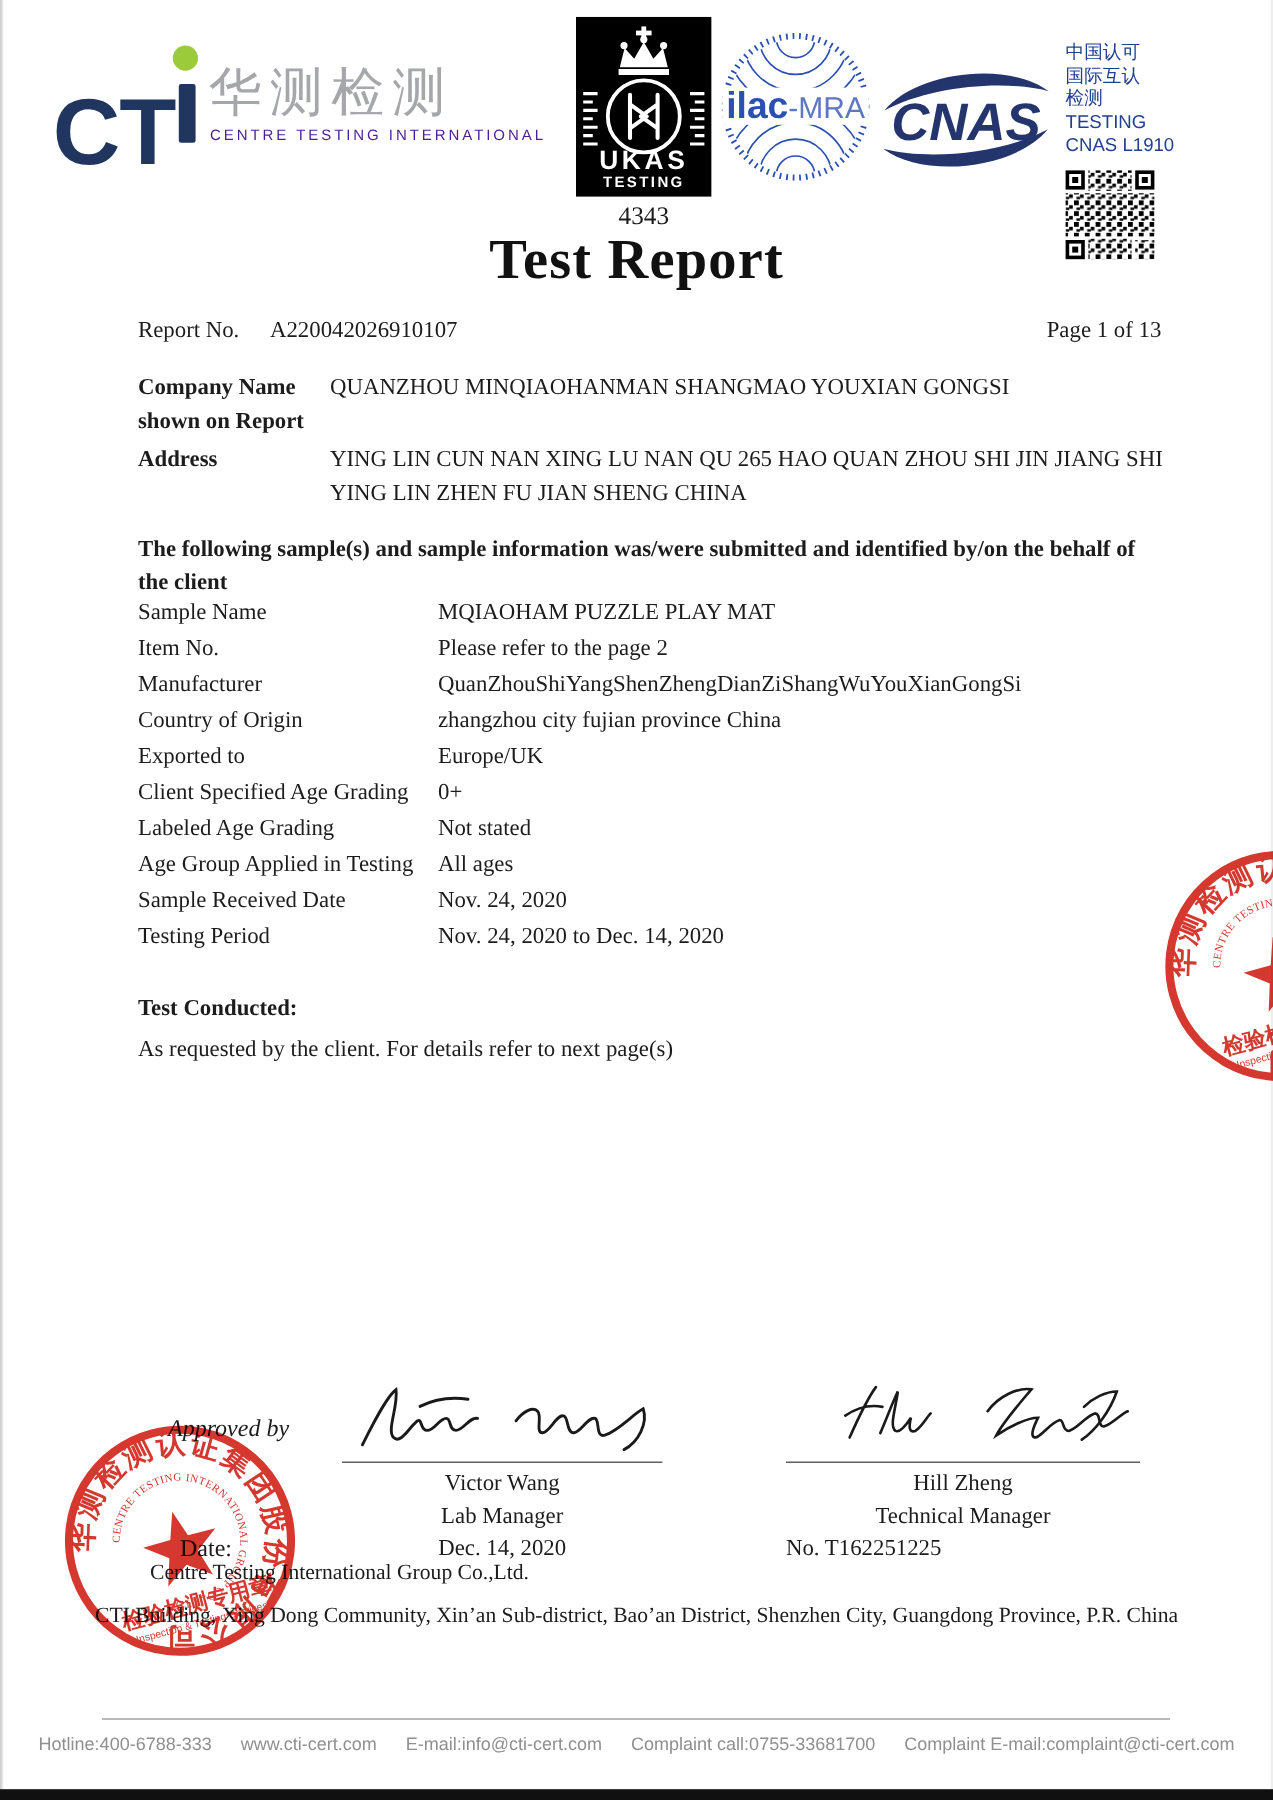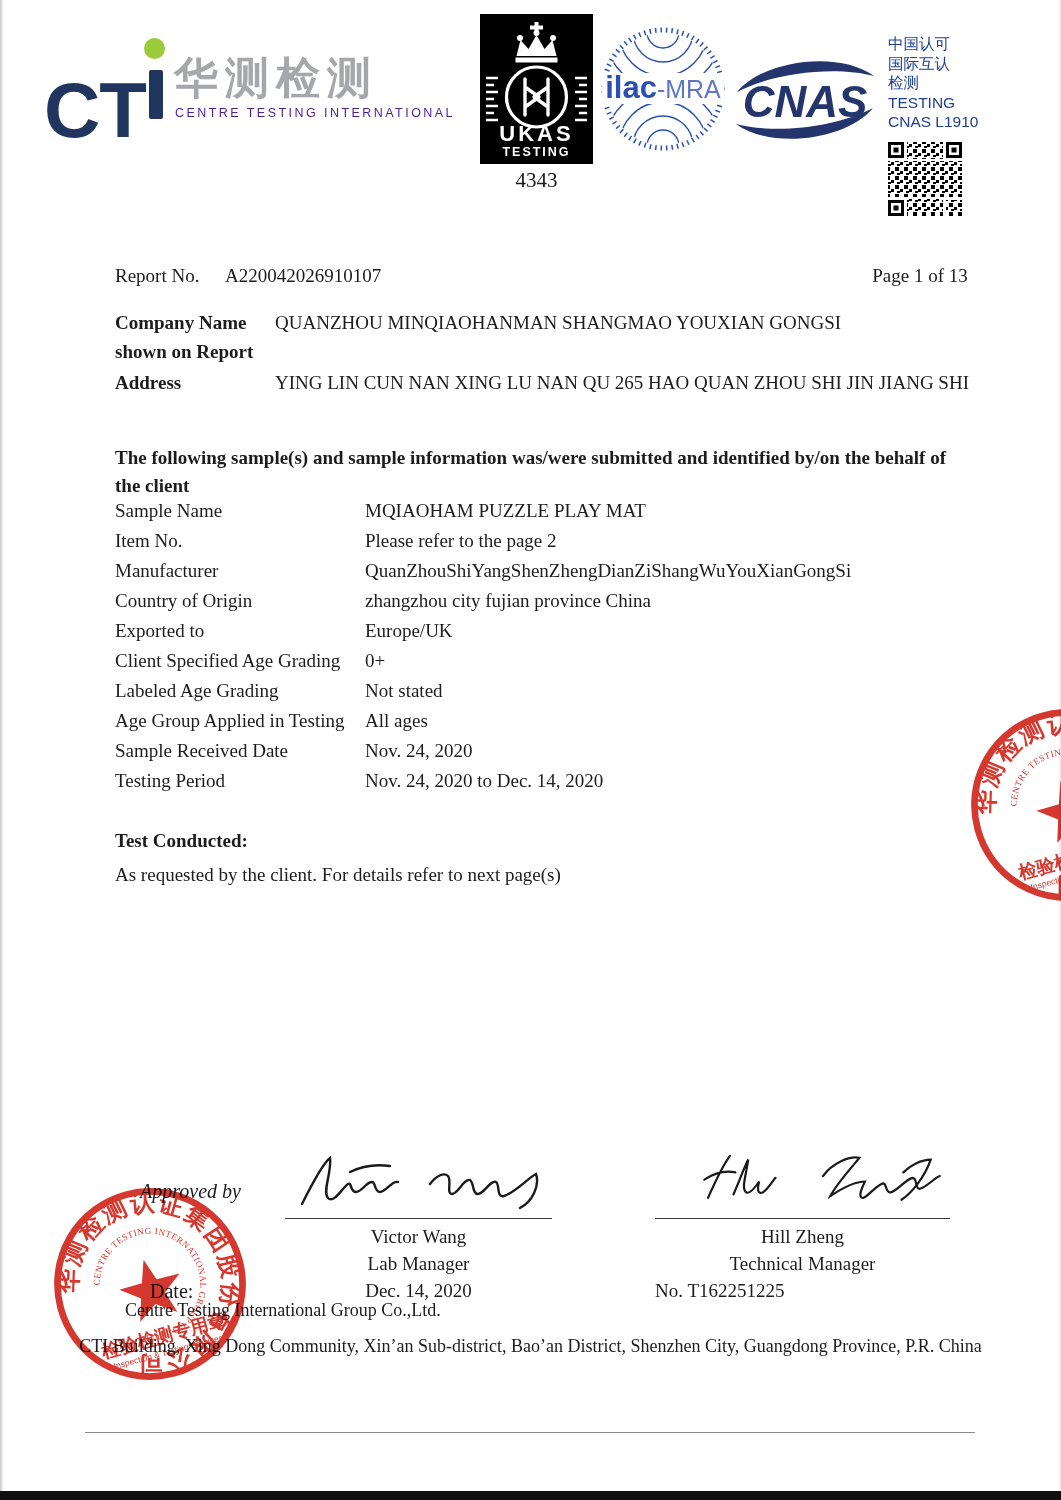--- a/index.html
+++ b/index.html
@@ -14,21 +14,21 @@
   .bottom-bar { position:absolute; left:0; bottom:0; width:100%; height:9px; background:#101010; }
 
   .abs { position:absolute; }
 
   
   .cti-letters { left:44px; top:46px; font-family:"Liberation Sans",sans-serif;
     font-weight:bold; font-size:78px; letter-spacing:-1px; color:#21365e; line-height:1;margin-top:25px; }
   .cti-stem { left:149px; top:70px; width:14px; height:49px; background:#21365e; border-radius:2px; }
   .cti-dot { left:144px; top:38px; width:21px; height:21px; border-radius:50%; background:#9bca3b; }
   .cti-cn { left:174px; top:56px; font-size:44px; color:#a5a7aa; letter-spacing:7px;
-    font-family:"Liberation Sans",sans-serif; font-weight:bold; line-height:1; }
+    font-family:"Liberation Sans",sans-serif; font-weight:normal; line-height:1; }
   .cti-sub { left:175px; top:106px; font-size:12.5px; color:#4c1d95; letter-spacing:2.45px;
     font-family:"Liberation Sans",sans-serif; }
 
   .ukas-box { left:480px; top:14px; }
   .ukas-num { left:480px; top:168px; width:113px; text-align:center; font-size:21px;
     font-family:Liberation Serif, serif; color:#1a1a1a; }
   .ilac-box { left:600px; top:26px; }
   .cnas-box { left:731px; top:56px; }
   .accr { left:888px; top:34px; font-family:"Liberation Sans",sans-serif; font-size:15.5px;
     line-height:19.5px; color:#21408f; }
@@ -170,30 +170,32 @@
         <rect x="60" y="2" width="16" height="16" fill="#000"></rect>
           <rect x="63" y="5" width="10" height="10" fill="#fff"></rect>
           <rect x="65.5" y="7.5" width="5" height="5" fill="#000"></rect>
         <rect x="2" y="60" width="16" height="16" fill="#000"></rect>
           <rect x="5" y="63" width="10" height="10" fill="#fff"></rect>
           <rect x="7.5" y="65.5" width="5" height="5" fill="#000"></rect>
       </g>
     </svg>
   </div>
 
+  <div class="abs doc-title">Test Report</div>
 
   <div class="abs t19 report-no-label">Report No.</div>
   <div class="abs t19 report-no">A220042026910107</div>
   <div class="abs t19 page-no">Page 1 of 13</div>
 
   <div class="abs t19 b lbl" style="top:312px">Company Name</div>
   <div class="abs t19 val" style="top:312px">QUANZHOU MINQIAOHANMAN SHANGMAO YOUXIAN GONGSI</div>
   <div class="abs t19 b lbl" style="top:341px">shown on Report</div>
   <div class="abs t19 b lbl" style="top:372px">Address</div>
   <div class="abs t19 val" style="top:372px">YING LIN CUN NAN XING LU NAN QU 265 HAO QUAN ZHOU SHI JIN JIANG SHI</div>
+  <div class="abs t19 val" style="top:401px">YING LIN ZHEN FU JIAN SHENG CHINA</div>
 
   <div class="abs t19 intro">The following sample(s) and sample information was/were submitted and identified by/on the behalf of the client</div>
 
   <div class="abs t19 lbl" style="top:500px">Sample Name</div>
   <div class="abs t19 fval" style="top:500px">MQIAOHAM PUZZLE PLAY MAT</div>
   <div class="abs t19 lbl" style="top:530px">Item No.</div>
   <div class="abs t19 fval" style="top:530px">Please refer to the page 2</div>
   <div class="abs t19 lbl" style="top:560px">Manufacturer</div>
   <div class="abs t19 fval" style="top:560px">QuanZhouShiYangShenZhengDianZiShangWuYouXianGongSi</div>
   <div class="abs t19 lbl" style="top:590px">Country of Origin</div>
@@ -237,20 +239,27 @@
     </svg>
   </div>
   <div class="abs sig-line" style="left:655px; top:1218px; width:295px;"></div>
   <div class="abs t19 sig-center" style="left:655px; top:1226px; width:295px;">Hill Zheng</div>
   <div class="abs t19 sig-center" style="left:655px; top:1253px; width:295px;">Technical Manager</div>
   <div class="abs t19" style="left:655px; top:1280px; width:270px; ">No. T162251225</div>
 
   <div class="abs footer-co">Centre Testing International Group Co.,Ltd.</div>
   <div class="abs footer-addr">CTI Building, Xing Dong Community, Xin’an Sub-district, Bao’an District, Shenzhen City, Guangdong Province, P.R. China</div>
   <div class="abs footer-rule"></div>
+  <div class="abs footer-bar">
+    <span>Hotline:400-6788-333</span>
+    <span>www.cti-cert.com</span>
+    <span>E-mail:info@cti-cert.com</span>
+    <span>Complaint call:0755-33681700</span>
+    <span>Complaint E-mail:complaint@cti-cert.com</span>
+  </div>
 
   <div class="abs stamp" style="left:961px; top:699px; width:212px; height:212px;">
     <svg width="212" height="212" viewBox="0 0 220 220">
       <g transform="rotate(-15 110 110)" fill="#d2281e">
         <circle cx="110" cy="110" r="96" fill="none" stroke="#d2281e" stroke-width="7"></circle>
         <path id="arcOutR" d="M110,110 m-76,0 a76,76 0 1,1 152,0 a76,76 0 1,1 -152,0" fill="none"></path>
         <text font-size="25" font-weight="bold" fill="#d2281e">
           <textPath href="#arcOutR" startOffset="10" textLength="380">华测检测认证集团股份有限公司</textPath>
         </text>
         <path id="arcInR" d="M110,110 m-52,0 a52,52 0 1,1 104,0 a52,52 0 1,1 -104,0" fill="none"></path>

